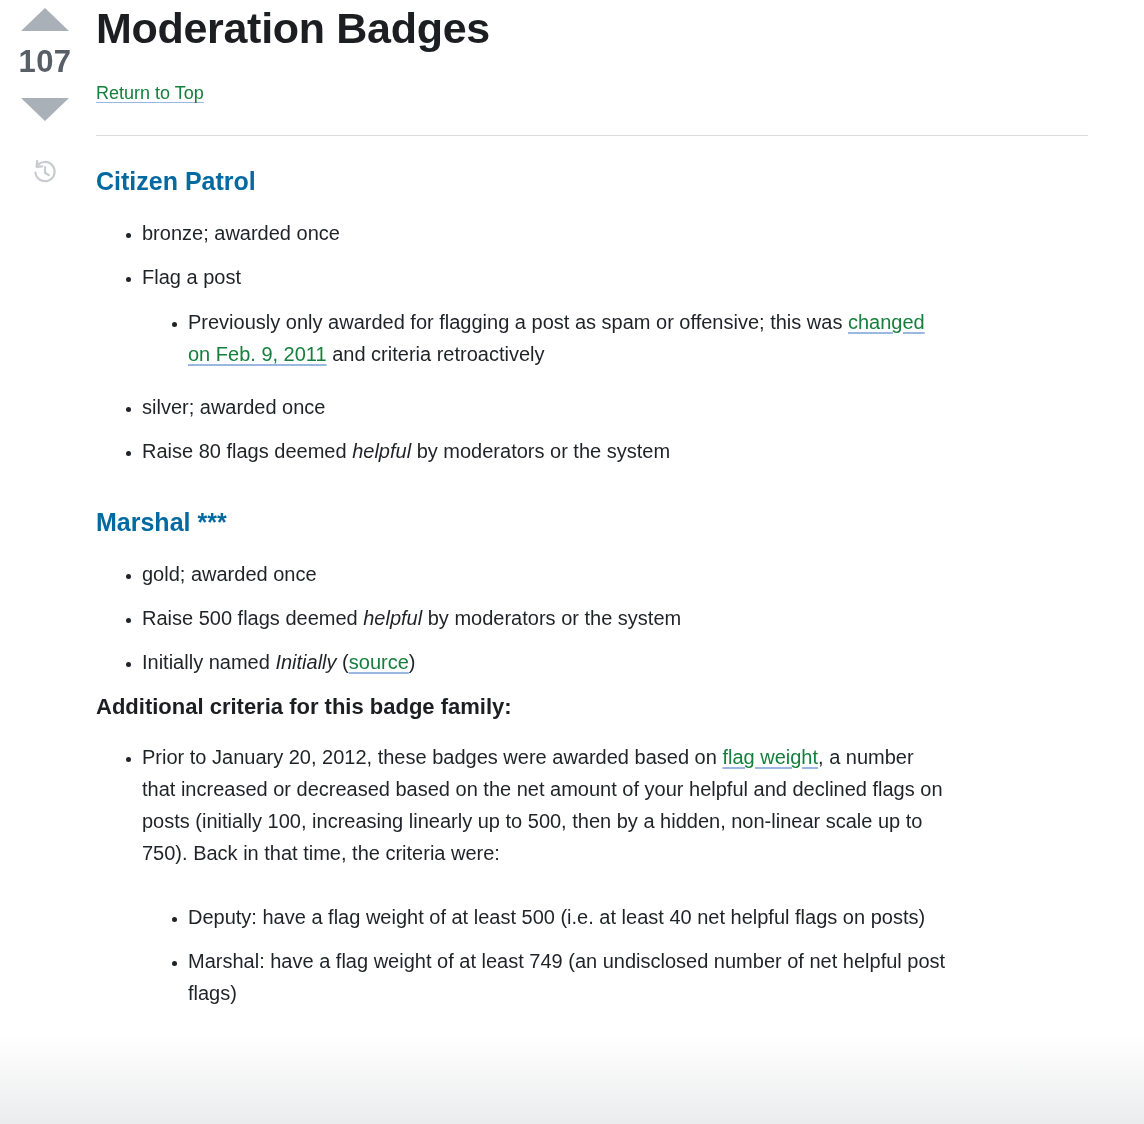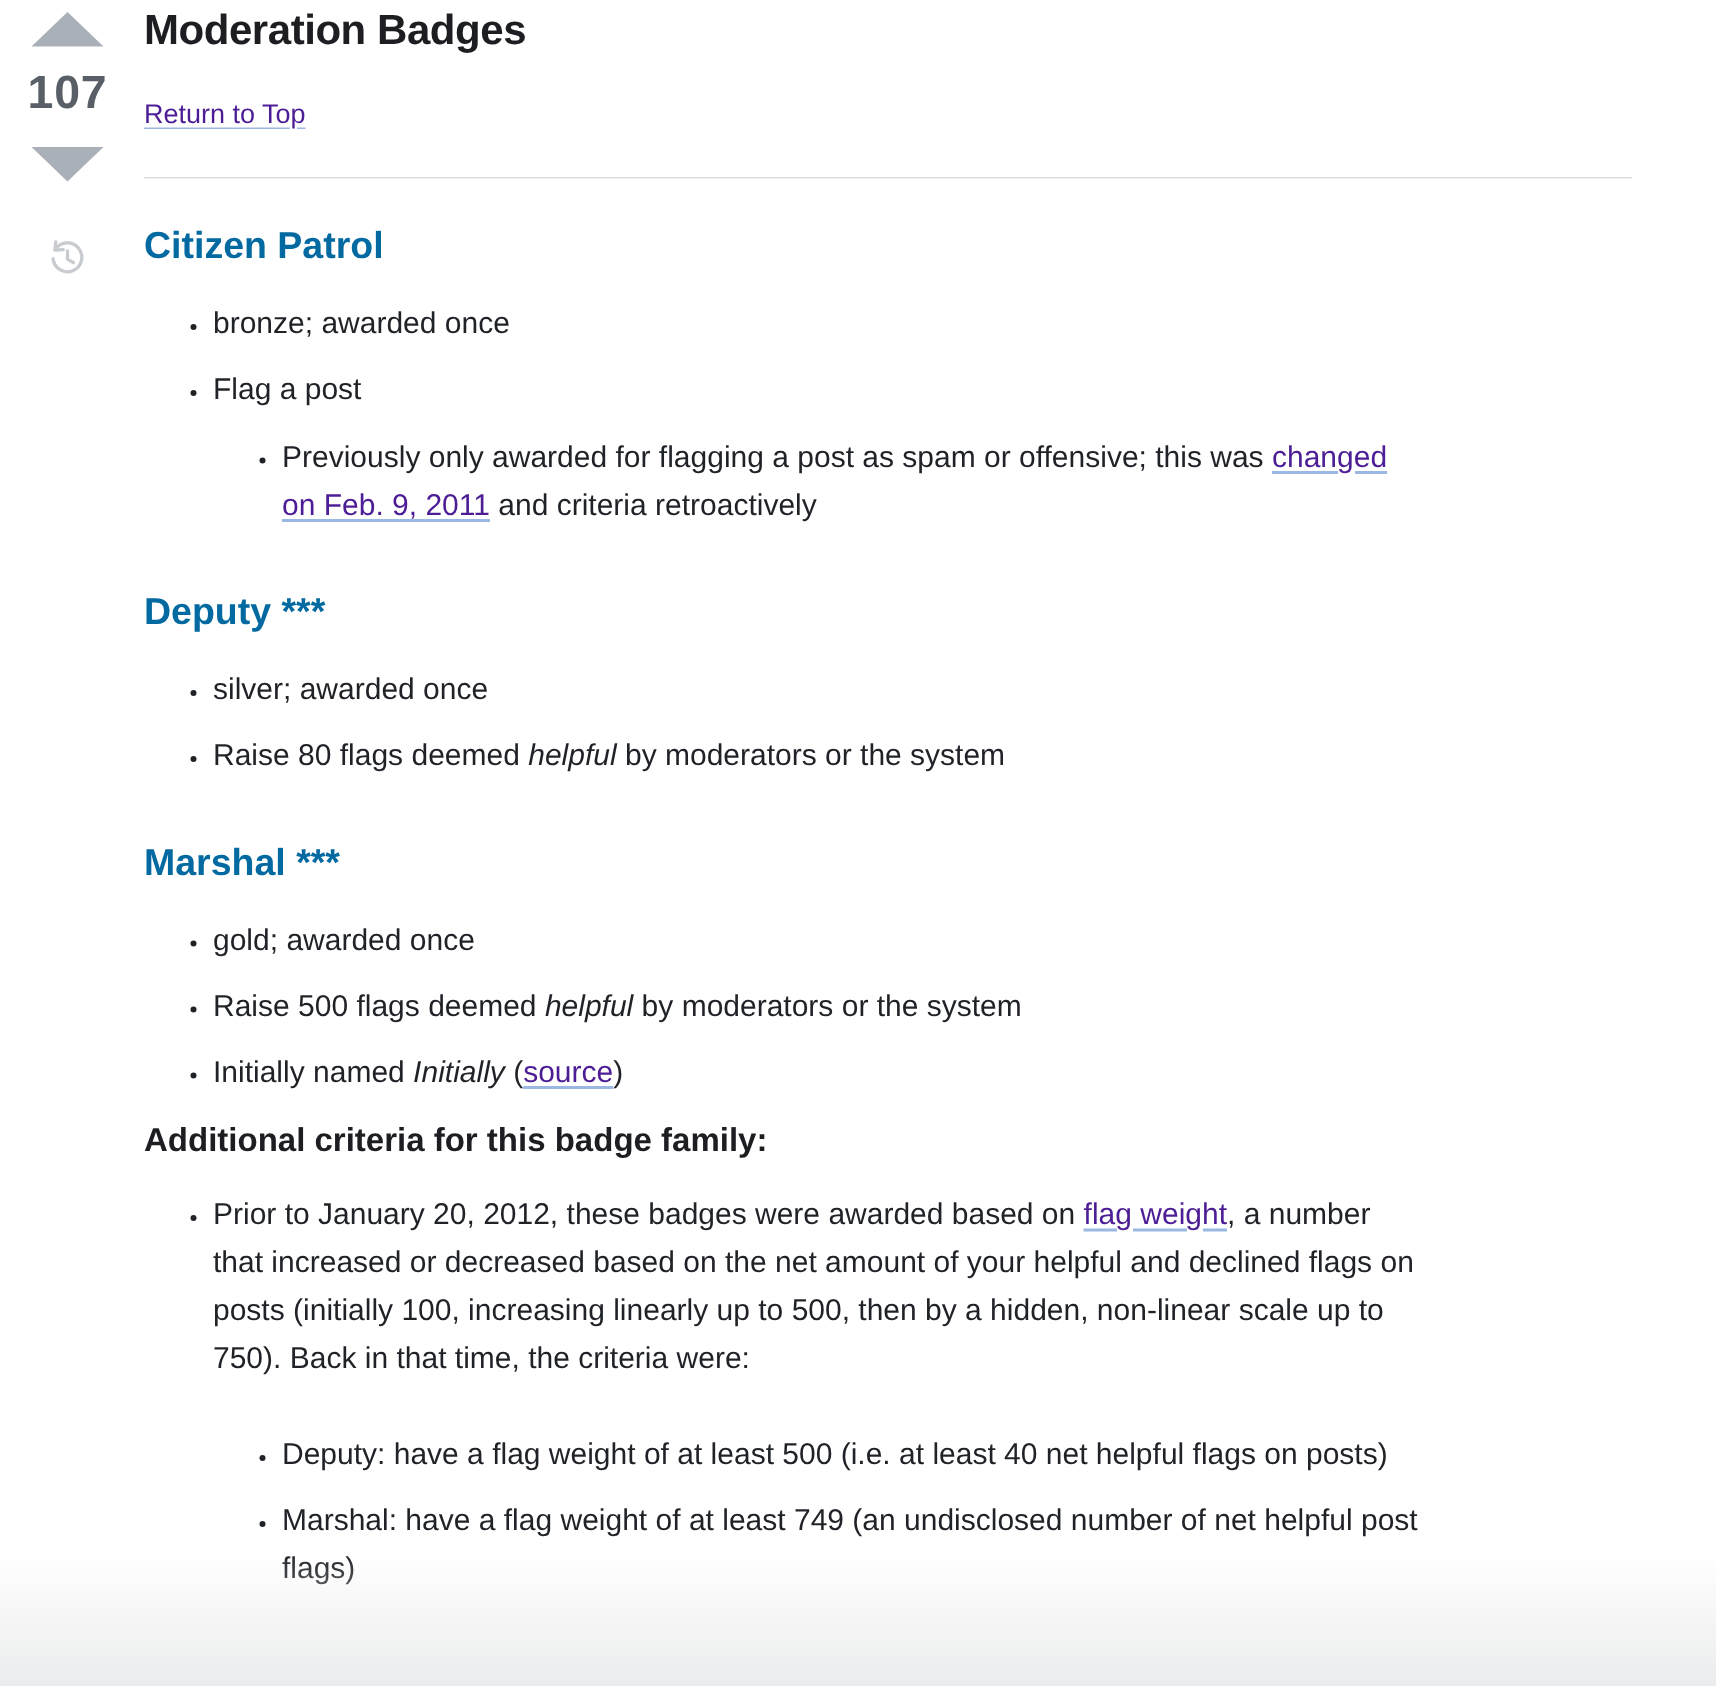--- a/index.html
+++ b/index.html
@@ -16,22 +16,22 @@
     display:flex; flex-direction:column; align-items:center;font-weight:bold;
   }
   .tri { width:0; height:0; cursor:pointer; }
   .tri-up   { border-left:24px solid transparent; border-right:24px solid transparent; border-bottom:23px solid #a9b0b8; }
   .tri-down { border-left:24px solid transparent; border-right:24px solid transparent; border-top:23px solid #a9b0b8; margin-top:18px; }
   .vote-count { font-size:31px; line-height:37px; color:#595f66; margin-top:12px; letter-spacing:0.5px; }
   .history-btn { margin-top:36px; color:#c8cbcf; cursor:pointer; line-height:0; }
 
   
   .content { position:absolute; left:96px; top:0; width:992px; }
-  h1 { font-size:28px; font-weight:700; margin:4px 0 0; line-height:1.15; letter-spacing:-0.3px; color:#1c1e22; }
-  a  { color:#4c1d95; text-decoration:underline; text-decoration-color:#9bb8e2; text-underline-offset:3px; cursor:pointer; }
+  h1 { font-size:43px; font-weight:700; margin:4px 0 0; line-height:1.15; letter-spacing:-0.3px; color:#1c1e22; }
+  a  { color:#15803d; text-decoration:underline; text-decoration-color:#9bb8e2; text-underline-offset:3px; cursor:pointer; }
   .return-link { display:inline-block; margin-top:30px; font-size:18px; }
   hr { border:none; border-top:1px solid #dddddd; margin:31px 0 0; }
   h2 { font-size:25px; font-weight:700; margin:40px 0 0; line-height:1.2; color:#0369a1; }
   h2.first { margin-top:30px; }
 
   ul { margin:21px 0 0; padding-left:46px; list-style:disc; }
   ul ul { margin-top:13px; padding-left:46px; }
   li { font-size:20px; line-height:32px; margin-bottom:12px; color:#1f2227; }
   li::marker { color:#1f2227; font-size:15px; }
   ul ul li { max-width:760px; }
@@ -73,21 +73,20 @@
   <h2 class="first">Citizen Patrol</h2>
   <ul>
     <li><span><span>bronze; awarded once</span></span></li>
     <li><span><span>Flag a post</span></span>
       <ul>
         <li><span><span>Previously only awarded for flagging a post as spam or offensive; this was </span><a href="#">changed on Feb. 9, 2011</a><span> and criteria retroactively</span></span></li>
       </ul>
     </li>
   </ul>
 
-  <h2>Deputy ***</h2>
   <ul>
     <li><span><span>silver; awarded once</span></span></li>
     <li><span><span>Raise 80 flags deemed </span><em>helpful</em><span> by moderators or the system</span></span></li>
   </ul>
 
   <h2>Marshal ***</h2>
   <ul>
     <li><span><span>gold; awarded once</span></span></li>
     <li><span><span>Raise 500 flags deemed </span><em>helpful</em><span> by moderators or the system</span></span></li>
     <li><span><span>Initially named </span><em>Initially</em><span> (</span><a href="#">source</a><span>)</span></span></li>

